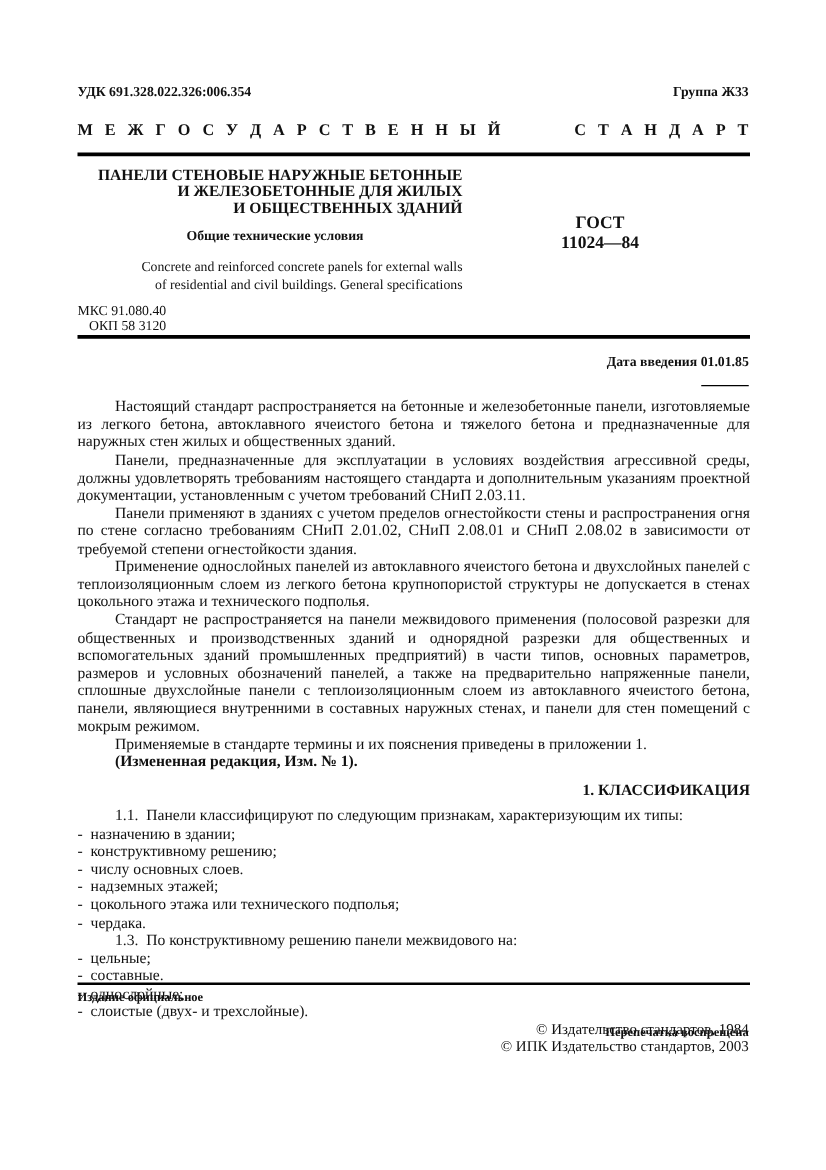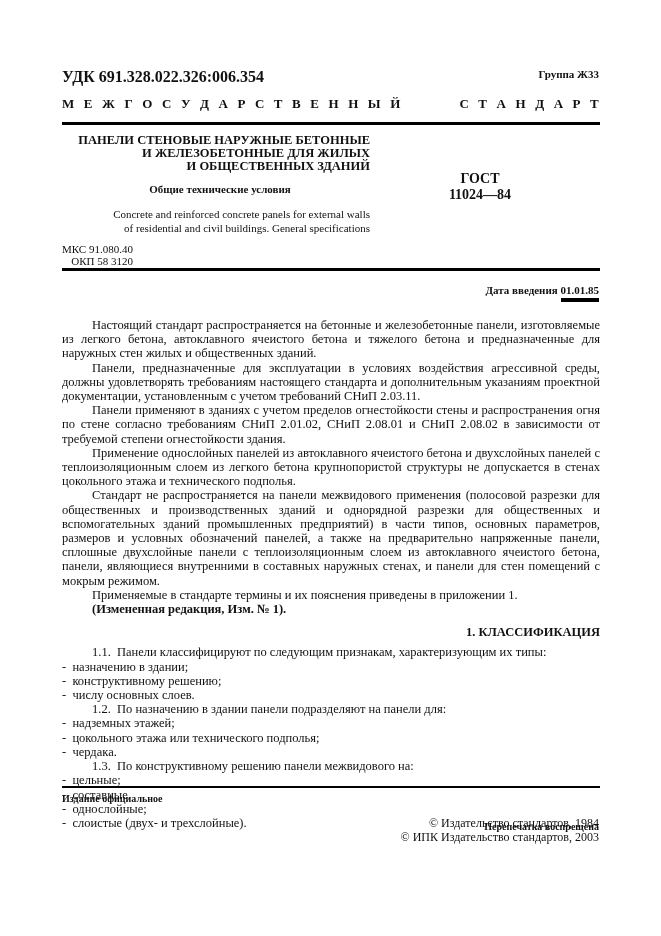--- a/index.html
+++ b/index.html
@@ -1,32 +1,32 @@
 <!DOCTYPE html>
 <html><head>
 <meta charset="utf-8">
 <style>
   html, body { margin: 0; padding: 0; background: #ffffff; }
   body { width: 661px; height: 936px; position: relative; overflow: hidden;
          font-family: "Liberation Serif", "DejaVu Serif", serif; color: #111; }
   .abs { position: absolute; }
-  .udk { left: 62px; top: 68px; font-size: 16px; font-weight: bold; }
+  .udk { left: 62px; top: 68px; font-size: 11px; font-weight: bold; }
   .group { right: 62px; top: 68px; font-size: 11px; font-weight: bold; }
   .banner { left: 62px; top: 96px; width: 537px; display: flex; justify-content: space-between;
             font-size: 13px; font-weight: bold; }
   .banner .gap { width: 40px; }
   .rule { left: 62px; width: 538px; height: 3px; background: #000; }
   .title-block { left: 70px; top: 134px; width: 300px; text-align: right; font-size: 12.5px;
                  font-weight: bold; line-height: 13px; }
   .subtitle { left: 70px; top: 183px; width: 300px; text-align: center; font-size: 11px; font-weight: bold; }
   .english { left: 70px; top: 207px; width: 300px; text-align: right; font-size: 11px; line-height: 14px; }
   .gost { left: 430px; top: 171px; width: 100px; text-align: center; font-size: 14px; font-weight: bold; line-height: 16px; }
   .codes { left: 62px; top: 244px; font-size: 11px; line-height: 11.5px; text-align: right; }
   .date { right: 62px; top: 284px; font-size: 11px; font-weight: bold; }
-  .date .val { border-bottom: 4px solid #000000; padding-bottom: 2px; text-align: right; }
+  .date .val { border-bottom: 1px solid #000000; padding-bottom: 12px; text-align: right; }
   .body { left: 62px; top: 318px; width: 538px; font-size: 12.5px; line-height: 14.2px; text-align: justify; }
   .body p { margin: 0; text-indent: 30px; }
   .body p.amend { font-weight: bold; }
   .section-h { text-align: right; font-weight: bold; margin: 9px 0 6px 0; font-size: 12.5px; }
   .cls p { margin: 0; text-indent: 30px; text-align: left; }
   .cls .li { margin: 0; padding-left: 0; text-indent: 0; }
   .foot-left { left: 62px; top: 793px; font-size: 10px; font-weight: bold; }
   .foot-right { right: 62px; top: 793px; font-size: 10px; font-weight: bold; margin-top: 28px; }
   .copy { right: 62px; top: 816px; font-size: 12px; line-height: 14px; text-align: right; }
 </style>
@@ -106,21 +106,20 @@
   <p class="amend">(Измененная редакция, Изм. № 1).</p>
 
   <div class="section-h">1. КЛАССИФИКАЦИЯ</div>
 
   <div class="cls">
     <p><span>1.1.</span>&nbsp; <span>Панели классифицируют по следующим признакам, характеризующим их типы:</span></p>
     <p class="li">-&nbsp; <span>назначению в здании;</span></p>
     <p class="li">-&nbsp; <span>конструктивному решению;</span></p>
     <p class="li">-&nbsp; <span>числу основных слоев.</span></p>
 
-    <p><span>1.2.</span>&nbsp; <span>По назначению в здании панели подразделяют на панели для:</span></p>
     <p class="li">-&nbsp; <span>надземных этажей;</span></p>
     <p class="li">-&nbsp; <span>цокольного этажа или технического подполья;</span></p>
     <p class="li">-&nbsp; <span>чердака.</span></p>
 
     <p><span>1.3.</span>&nbsp; <span>По конструктивному решению панели межвидового на:</span></p>
     <p class="li">-&nbsp; <span>цельные;</span></p>
     <p class="li">-&nbsp; <span>составные.</span></p>
 
     <p class="li">-&nbsp; <span>однослойные;</span></p>
     <p class="li">-&nbsp; <span>слоистые (двух- и трехслойные).</span></p>

